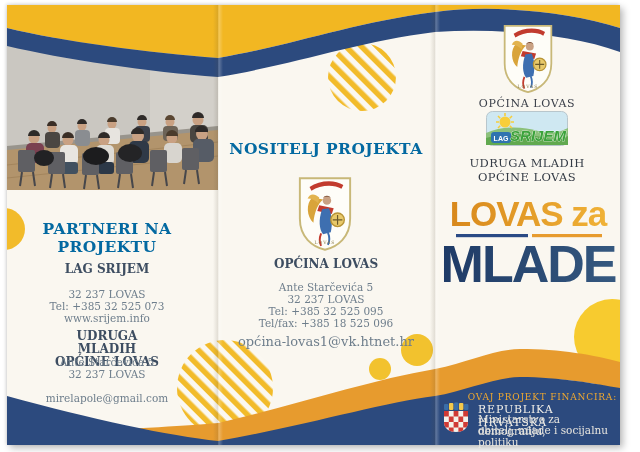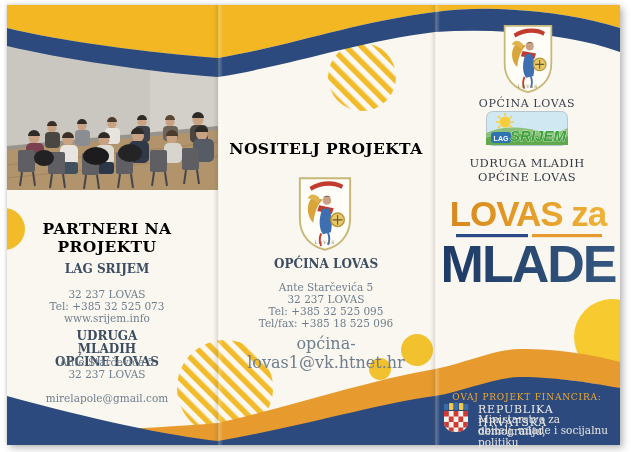--- a/index.html
+++ b/index.html
@@ -4,24 +4,24 @@
 <style>
   html,body{margin:0;padding:0;}
   body{width:640px;height:452px;background:#ffffff;position:relative;overflow:hidden;
        font-family:"DejaVu Serif",serif;}
   #stage{position:absolute;inset:0;}
   .sheet{position:absolute;left:7px;top:5px;width:613px;height:440px;background:#FAF7F0;
          box-shadow:3px 3px 7px rgba(0,0,0,0.28), -1px -1px 3px rgba(0,0,0,0.12);}
   svg{display:block;}
   #decor{position:absolute;left:0;top:0;z-index:2;}
   .txt{position:absolute;z-index:5;text-align:center;}
-  .panel-heading{font-weight:bold;color:#000000;font-size:15.5px;line-height:18px;letter-spacing:0.4px;}
+  .panel-heading{font-weight:bold;color:#0369a1;font-size:15.5px;line-height:18px;letter-spacing:0.4px;}
   .org-name{font-weight:bold;color:#3D4D61;font-size:12px;line-height:13px;}
   .addr{color:#6E7E8C;font-size:10.5px;line-height:12px;}
-  .email{color:#6E7E8C;font-size:16px;}
+  .email{color:#6E7E8C;font-size:13px;}
   .caps-org{color:#3A3F49;font-size:11px;letter-spacing:0.6px;}
   .assoc{color:#343B45;font-size:11.5px;line-height:14px;letter-spacing:0.4px;}
   .crest-caption{color:#8A7B4A;font-size:4.5px;letter-spacing:1px;z-index:6;}
   .funder-label{color:#EFA82F;font-size:9px;letter-spacing:0.8px;}
   .funder-country{color:#F2EFE8;font-size:11px;letter-spacing:0.8px;text-align:left;}
   .funder-line{color:#E9E6DF;font-size:10.5px;line-height:11.5px;text-align:left;}
   .fold{position:absolute;top:5px;height:440px;width:10px;z-index:7;
         background:linear-gradient(90deg,rgba(0,0,0,0) 0%,rgba(90,80,60,0.14) 45%,rgba(255,255,255,0.25) 60%,rgba(0,0,0,0) 100%);}
   .titleSvg{position:absolute;z-index:5;}
   .lagLogo{position:absolute;z-index:5;}
@@ -235,21 +235,21 @@
         <stop offset="0" stop-color="#1E3A66"></stop>
           <stop offset="1" stop-color="#35587F"></stop>
       </linearGradient>
     </defs>
     <text x="96" y="34" text-anchor="middle" font-family="Liberation Sans, sans-serif" font-size="35" font-weight="bold" letter-spacing="-1" fill="url(#tOr)">LOVAS za</text>
     <rect x="24" y="42" width="72" height="3.2" fill="#2A4A85"></rect>
     <rect x="100" y="42" width="70" height="3.2" fill="#E79B2E"></rect>
     <text x="96" y="90" text-anchor="middle" font-family="Liberation Sans, sans-serif" font-size="52" font-weight="bold" letter-spacing="-2" fill="url(#tBl)">MLADE</text>
   </svg>
 
-  <div class="txt funder-label" style="left:437px;top:392px;width:180px;">OVAJ PROJEKT FINANCIRA:</div>
+  <div class="txt funder-label" style="left:437px;top:392px;width:180px;text-align:right;">OVAJ PROJEKT FINANCIRA:</div>
   <div class="txt funder-country" style="left:478px;top:403px;width:140px;">REPUBLIKA HRVATSKA</div>
   <div class="txt funder-line" style="left:478px;top:414px;width:150px;">Ministarstvo za demografiju,</div>
   <div class="txt funder-line" style="left:478px;top:425px;width:150px;">obitelj, mlade i socijalnu politiku</div>
 
   <div class="fold" style="left:213px;"></div>
   <div class="fold" style="left:430px;"></div>
 
 </div>
 
 </body></html>

